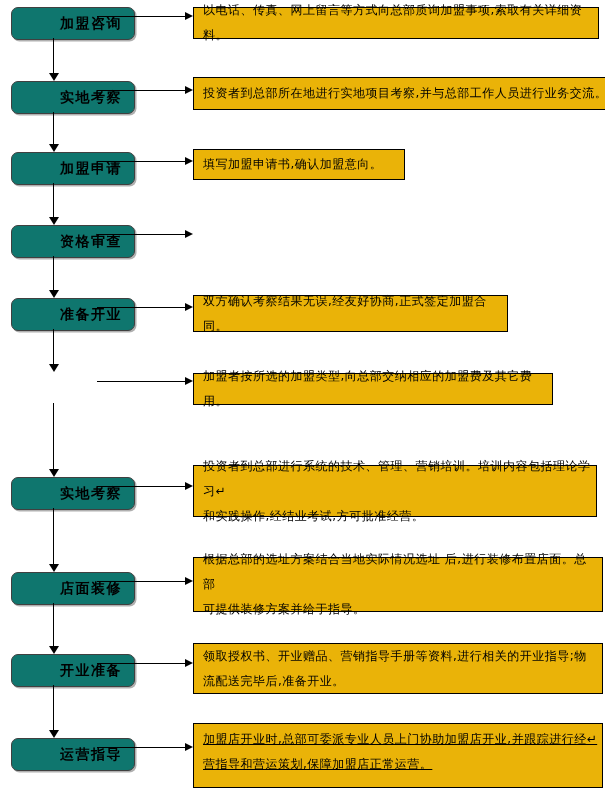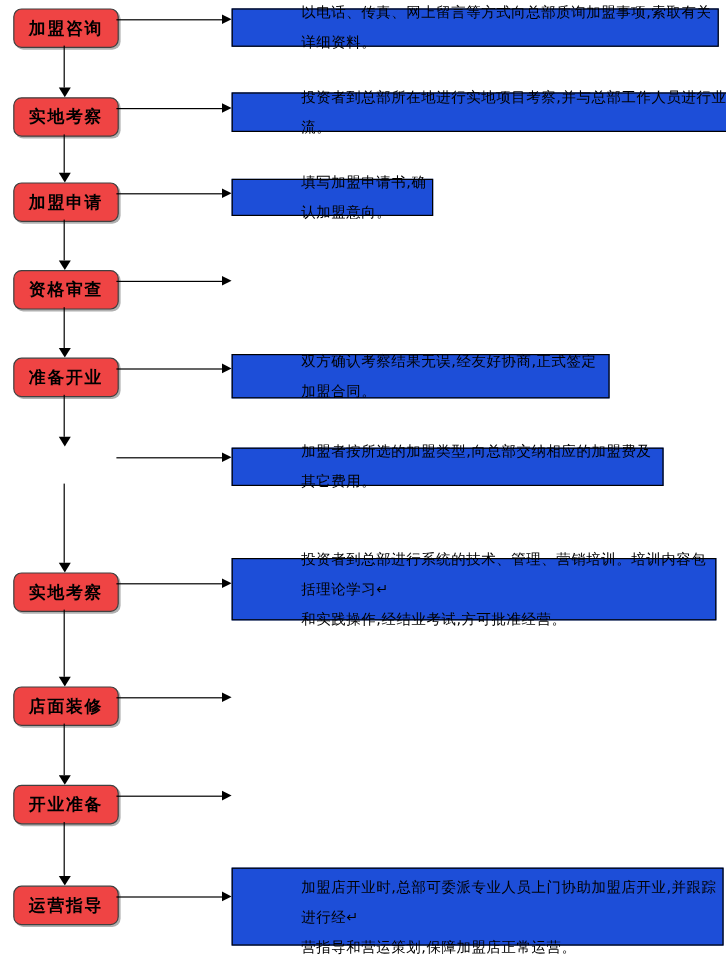--- a/index.html
+++ b/index.html
@@ -22,50 +22,50 @@
     background:var(--bg);
     overflow:hidden;
   }
   .step-box{
     position:absolute;
     left:11px;
     width:86px;
     height:31px;
     border:1px solid var(--step-border);
     border-radius:7px;
-    background:#ef4444;
+    background:#0f766e;
     box-shadow:1.5px 1.5px 0 #b0b0b0;
     display:flex;
     align-items:center;
     justify-content:center;
+    padding-left:36px;
   }
   .step-box .label{
     font-size:14px;
     font-weight:bold;
     letter-spacing:1.5px;
     white-space:nowrap;
   }
   .desc-box{
     position:absolute;
     left:193px;
     border:1px solid var(--desc-border);
-    background:#1d4ed8;
+    background:#eab308;
     display:flex;
     align-items:center;
     box-sizing:border-box;
-    padding-left:48px;
   }
   .desc-box .desc{
     font-size:12px;
     line-height:25px;
     white-space:pre-line;
     padding:0 4px 0 9px;
     letter-spacing:0.5px;
   }
-  .desc-box.top-align{align-items:flex-start;padding-top:3px;}
+  .desc-box.top-align{align-items:flex-start;padding-top:3px;text-decoration:underline;}
   .h-line{
     position:absolute;
     left:97px;
     width:88px;
     height:0;
     border-top:1px solid var(--line);
   }
   .arrow-right{
     position:absolute;
     left:185px;
@@ -114,21 +114,21 @@
     <span class="desc">投资者到总部所在地进行实地项目考察,并与总部工作人员进行业务交流。</span>
   </div>
   <div class="v-line" style="top:112px;height:32px"></div>
   <div class="arrow-down" style="top:144px"></div>
 
   <div class="step-box" style="top:152px">
     <span class="label">加盟申请</span>
   </div>
   <div class="h-line" style="top:161px"></div>
   <div class="arrow-right" style="top:157px"></div>
-  <div class="desc-box" style="top:149px;height:31px;width:168px">
+  <div class="desc-box" style="top:149px;height:31px;width:212px">
     <span class="desc">填写加盟申请书,确认加盟意向。</span>
   </div>
   <div class="v-line" style="top:183px;height:34px"></div>
   <div class="arrow-down" style="top:217px"></div>
 
   <div class="step-box" style="top:225px">
     <span class="label">资格审查</span>
   </div>
   <div class="h-line" style="top:234px"></div>
   <div class="arrow-right" style="top:230px"></div>
@@ -164,28 +164,36 @@
 和实践操作,经结业考试,方可批准经营。</span>
   </div>
   <div class="v-line" style="top:508px;height:56px"></div>
   <div class="arrow-down" style="top:564px"></div>
 
   <div class="step-box" style="top:572px">
     <span class="label">店面装修</span>
   </div>
   <div class="h-line" style="top:581px"></div>
   <div class="arrow-right" style="top:577px"></div>
+  <div class="desc-box" style="top:557px;height:55px;width:410px">
+    <span class="desc">根据总部的选址方案结合当地实际情况选址 后,进行装修布置店面。总部
+可提供装修方案并给于指导。</span>
+  </div>
   <div class="v-line" style="top:603px;height:43px"></div>
   <div class="arrow-down" style="top:646px"></div>
 
   <div class="step-box" style="top:654px">
     <span class="label">开业准备</span>
   </div>
   <div class="h-line" style="top:663px"></div>
   <div class="arrow-right" style="top:659px"></div>
+  <div class="desc-box" style="top:643px;height:51px;width:410px">
+    <span class="desc">领取授权书、开业赠品、营销指导手册等资料,进行相关的开业指导;物
+流配送完毕后,准备开业。</span>
+  </div>
   <div class="v-line" style="top:685px;height:45px"></div>
   <div class="arrow-down" style="top:730px"></div>
 
   <div class="step-box" style="top:738px">
     <span class="label">运营指导</span>
   </div>
   <div class="h-line" style="top:747px"></div>
   <div class="arrow-right" style="top:743px"></div>
   <div class="desc-box top-align" style="top:723px;height:65px;width:410px">
     <span class="desc">加盟店开业时,总部可委派专业人员上门协助加盟店开业,并跟踪进行经↵

